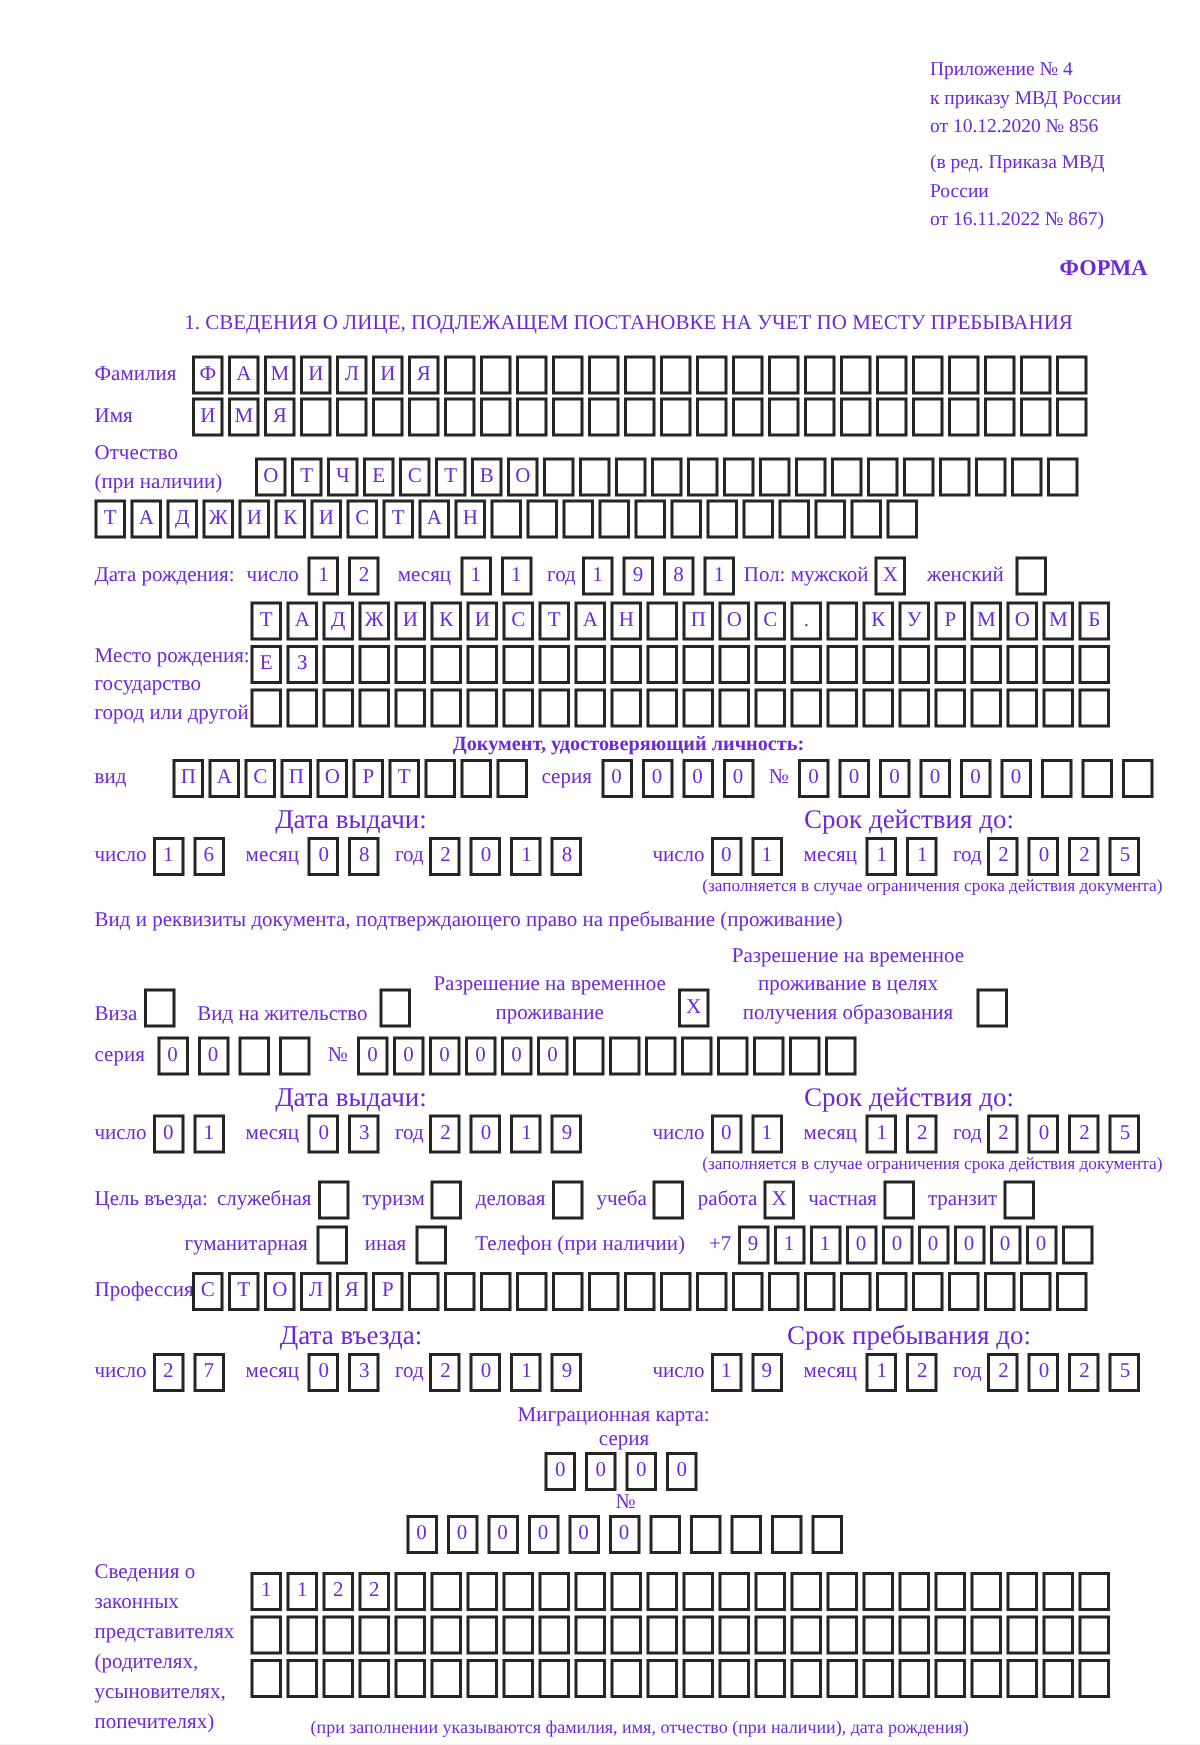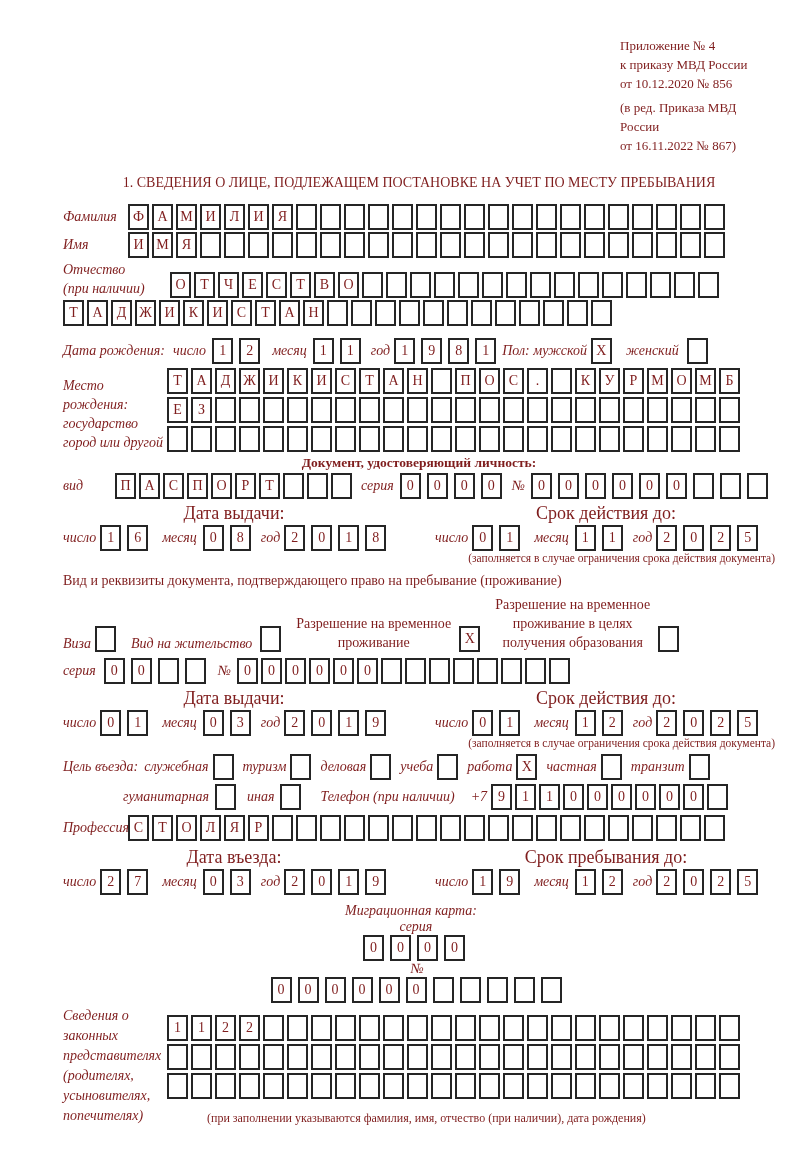--- a/index.html
+++ b/index.html
@@ -1,18 +1,18 @@
 <!DOCTYPE html>
 <html><head>
 <meta charset="utf-8">
 <style>
   html,body{margin:0;padding:0;background:#e8e8e8;}
   .page{
     width:800px;height:1163px;box-sizing:border-box;overflow:hidden;
-    background:#ffffff;color:#7f1d1d;
+    background:#ffffff;color:#6d28d9;
     padding:36px 25px 8px 63px;
     font-family:"Liberation Serif","DejaVu Serif",serif;
     font-size:14px;
   }
   
   .annex{margin-left:557px;font-size:13px;line-height:19px;}
   .annex .sub{margin-top:5px;}
   .forma{ text-align:right;font-weight:bold;font-size:15px;margin-top:16px;padding-right:10px;}
   .form-title{text-align:center;font-weight:bold;font-size:15.5px;line-height:23px;margin-top:14px;}
   .blank-line{display:inline-block;width:56px;border-bottom:2px solid #2a2a2a;height:14px;margin-left:10px;}
@@ -21,21 +21,21 @@
   .row{display:flex;align-items:center;flex-wrap:nowrap;margin-top:2px;}
   .row.top{align-items:flex-end;}
   .cells{display:inline-flex;flex:none;}
   .cell{
     width:17px;height:22px;flex:none;
     border:2px solid #252525;margin-right:3px;
     display:inline-flex;align-items:center;justify-content:center;
     font-size:14px;line-height:1;background:#fff;
   }
   .gap .cell{margin-right:6px;}
-  .lbl{flex:none;font-style:italic;} .ml8{margin-left:8px;} .ml12{margin-left:12px;} .ml16{margin-left:16px;}
+  .lbl{flex:none;} .ml8{margin-left:8px;} .ml12{margin-left:12px;} .ml16{margin-left:16px;}
   .mr4{margin-right:4px;} .mr6{margin-right:6px;} .mr8{margin-right:8px;}
   .w65{width:65px;flex:none;} .w52{width:52px;flex:none;}
   .two-line{width:107px;flex:none;line-height:19px;}
   .two-line.w115{width:115px;}
   .multi-line{width:104px;flex:none;line-height:19px;}
   .stack{display:flex;flex-direction:column;row-gap:3px;}
   .center-lines{text-align:center;line-height:19px;flex:none;}
   
   .doc-header{text-align:center;font-weight:bold;font-size:13.5px;margin-top:3px;}
   .dpair{display:flex;margin-top:4px;}
@@ -54,20 +54,21 @@
 
   <div class="annex">
     <div>Приложение № 4</div>
     <div>к приказу МВД России</div>
     <div>от 10.12.2020 № 856</div>
     <div class="sub">
       <div>(в ред. Приказа МВД России</div>
       <div>от 16.11.2022 № 867)</div>
     </div>
   </div>
+  <div class="forma">ФОРМА</div>
 
 
   <div class="section-title">1. СВЕДЕНИЯ О ЛИЦЕ, ПОДЛЕЖАЩЕМ ПОСТАНОВКЕ НА УЧЕТ ПО МЕСТУ ПРЕБЫВАНИЯ</div>
 
   <div class="row" style="margin-top:13px;">
     <span class="lbl w65">Фамилия</span>
     <span class="cells">
         <span class="cell">Ф</span>
         <span class="cell">А</span>
         <span class="cell">М</span>

